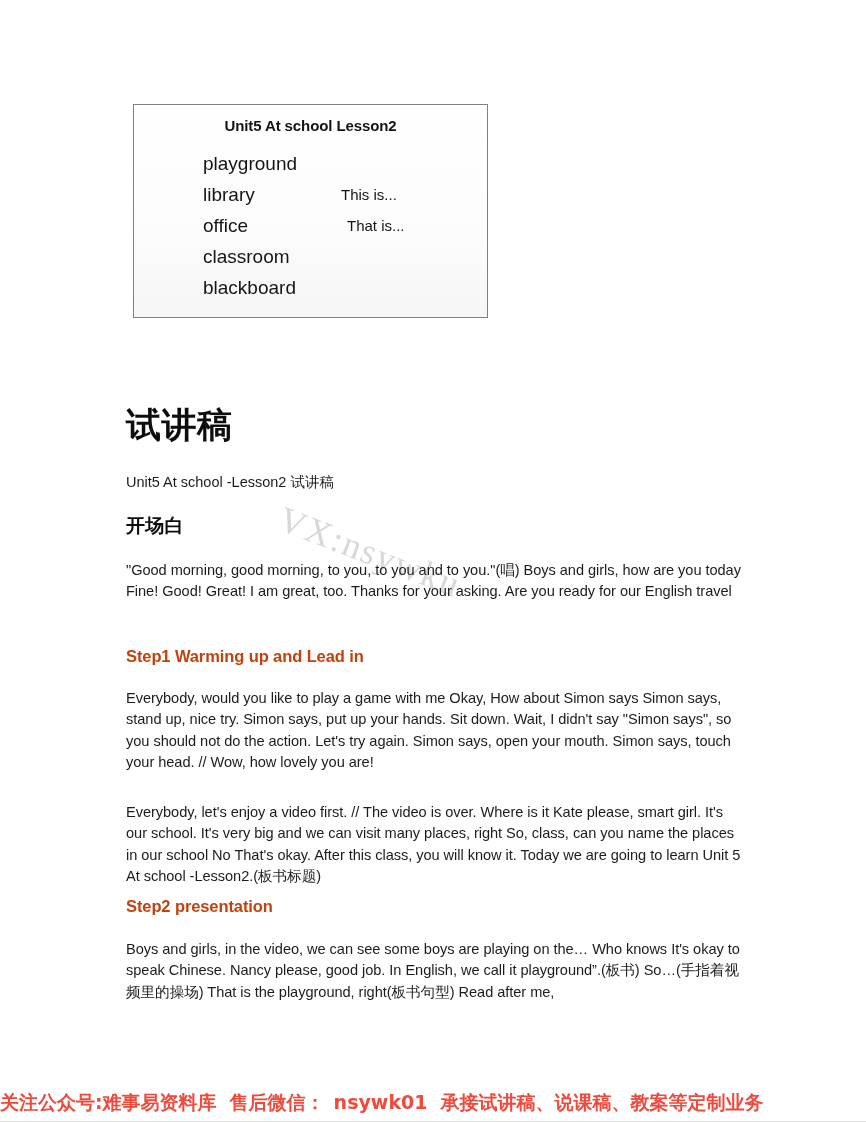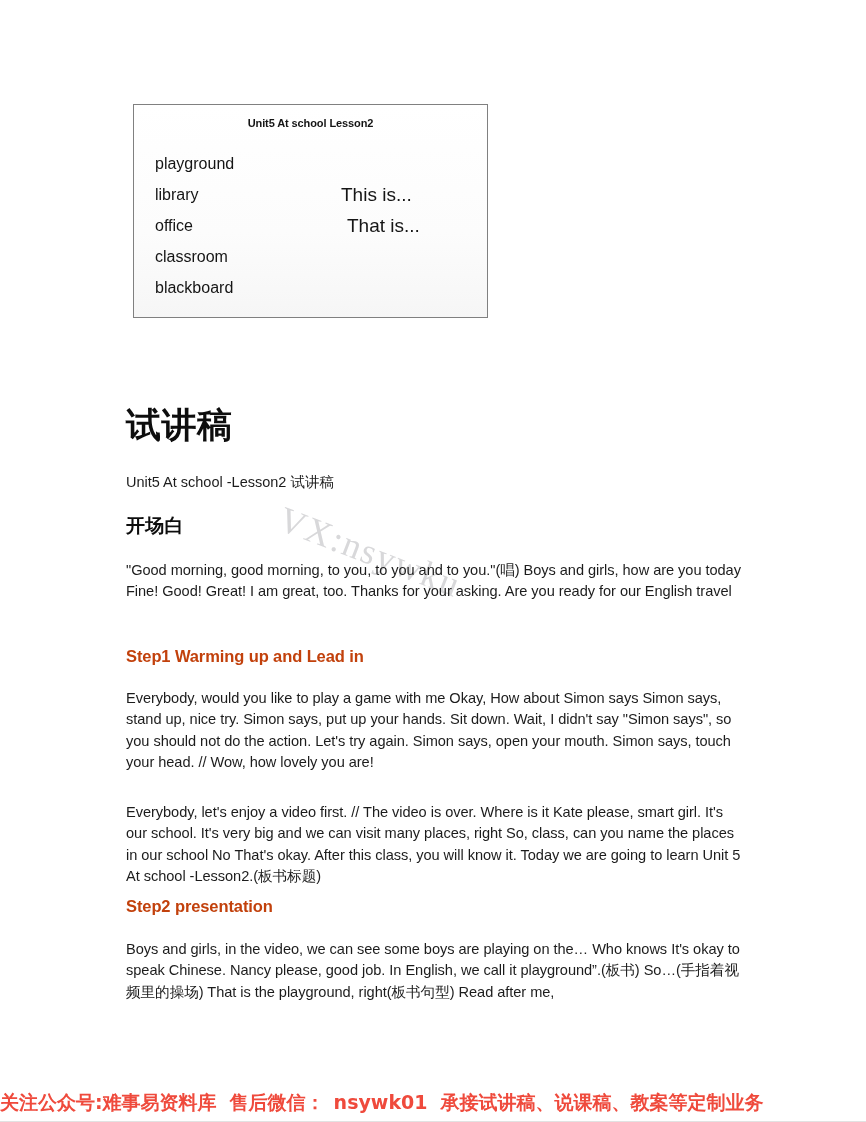--- a/index.html
+++ b/index.html
@@ -33,45 +33,46 @@
     position: absolute;
     inset: 0;
     background: linear-gradient(180deg, #ffffff 0%, #fcfcfc 60%, #f6f6f6 100%);
   }
   .board-title {
     position: absolute;
     left: 0;
     right: 0;
     top: 12px;
     text-align: center;
-    font-size: 11px;
+    font-size: 15px;
     font-weight: bold;
     letter-spacing: -0.1px;
     color: #141414;
   }
   .board-list {
     position: absolute;
     left: 21px;
     top: 43px;
     width: 180px;
   }
   .board-list .bw {
-    font-size: 16px;
+    font-size: 19px;
     line-height: 31px;
     color: #151515;
     white-space: nowrap;
+    margin-left: 48px;
   }
   .board-phrases {
     position: absolute;
     left: 207px;
     top: 74px;
     width: 140px;
   }
   .board-phrases .bp {
-    font-size: 19px;
+    font-size: 15px;
     line-height: 31px;
     color: #151515;
     white-space: nowrap;
   }
   .board-phrases .bp.indent { padding-left: 6px; }
 
   
   .watermark {
     position: absolute;
     left: 288px;

